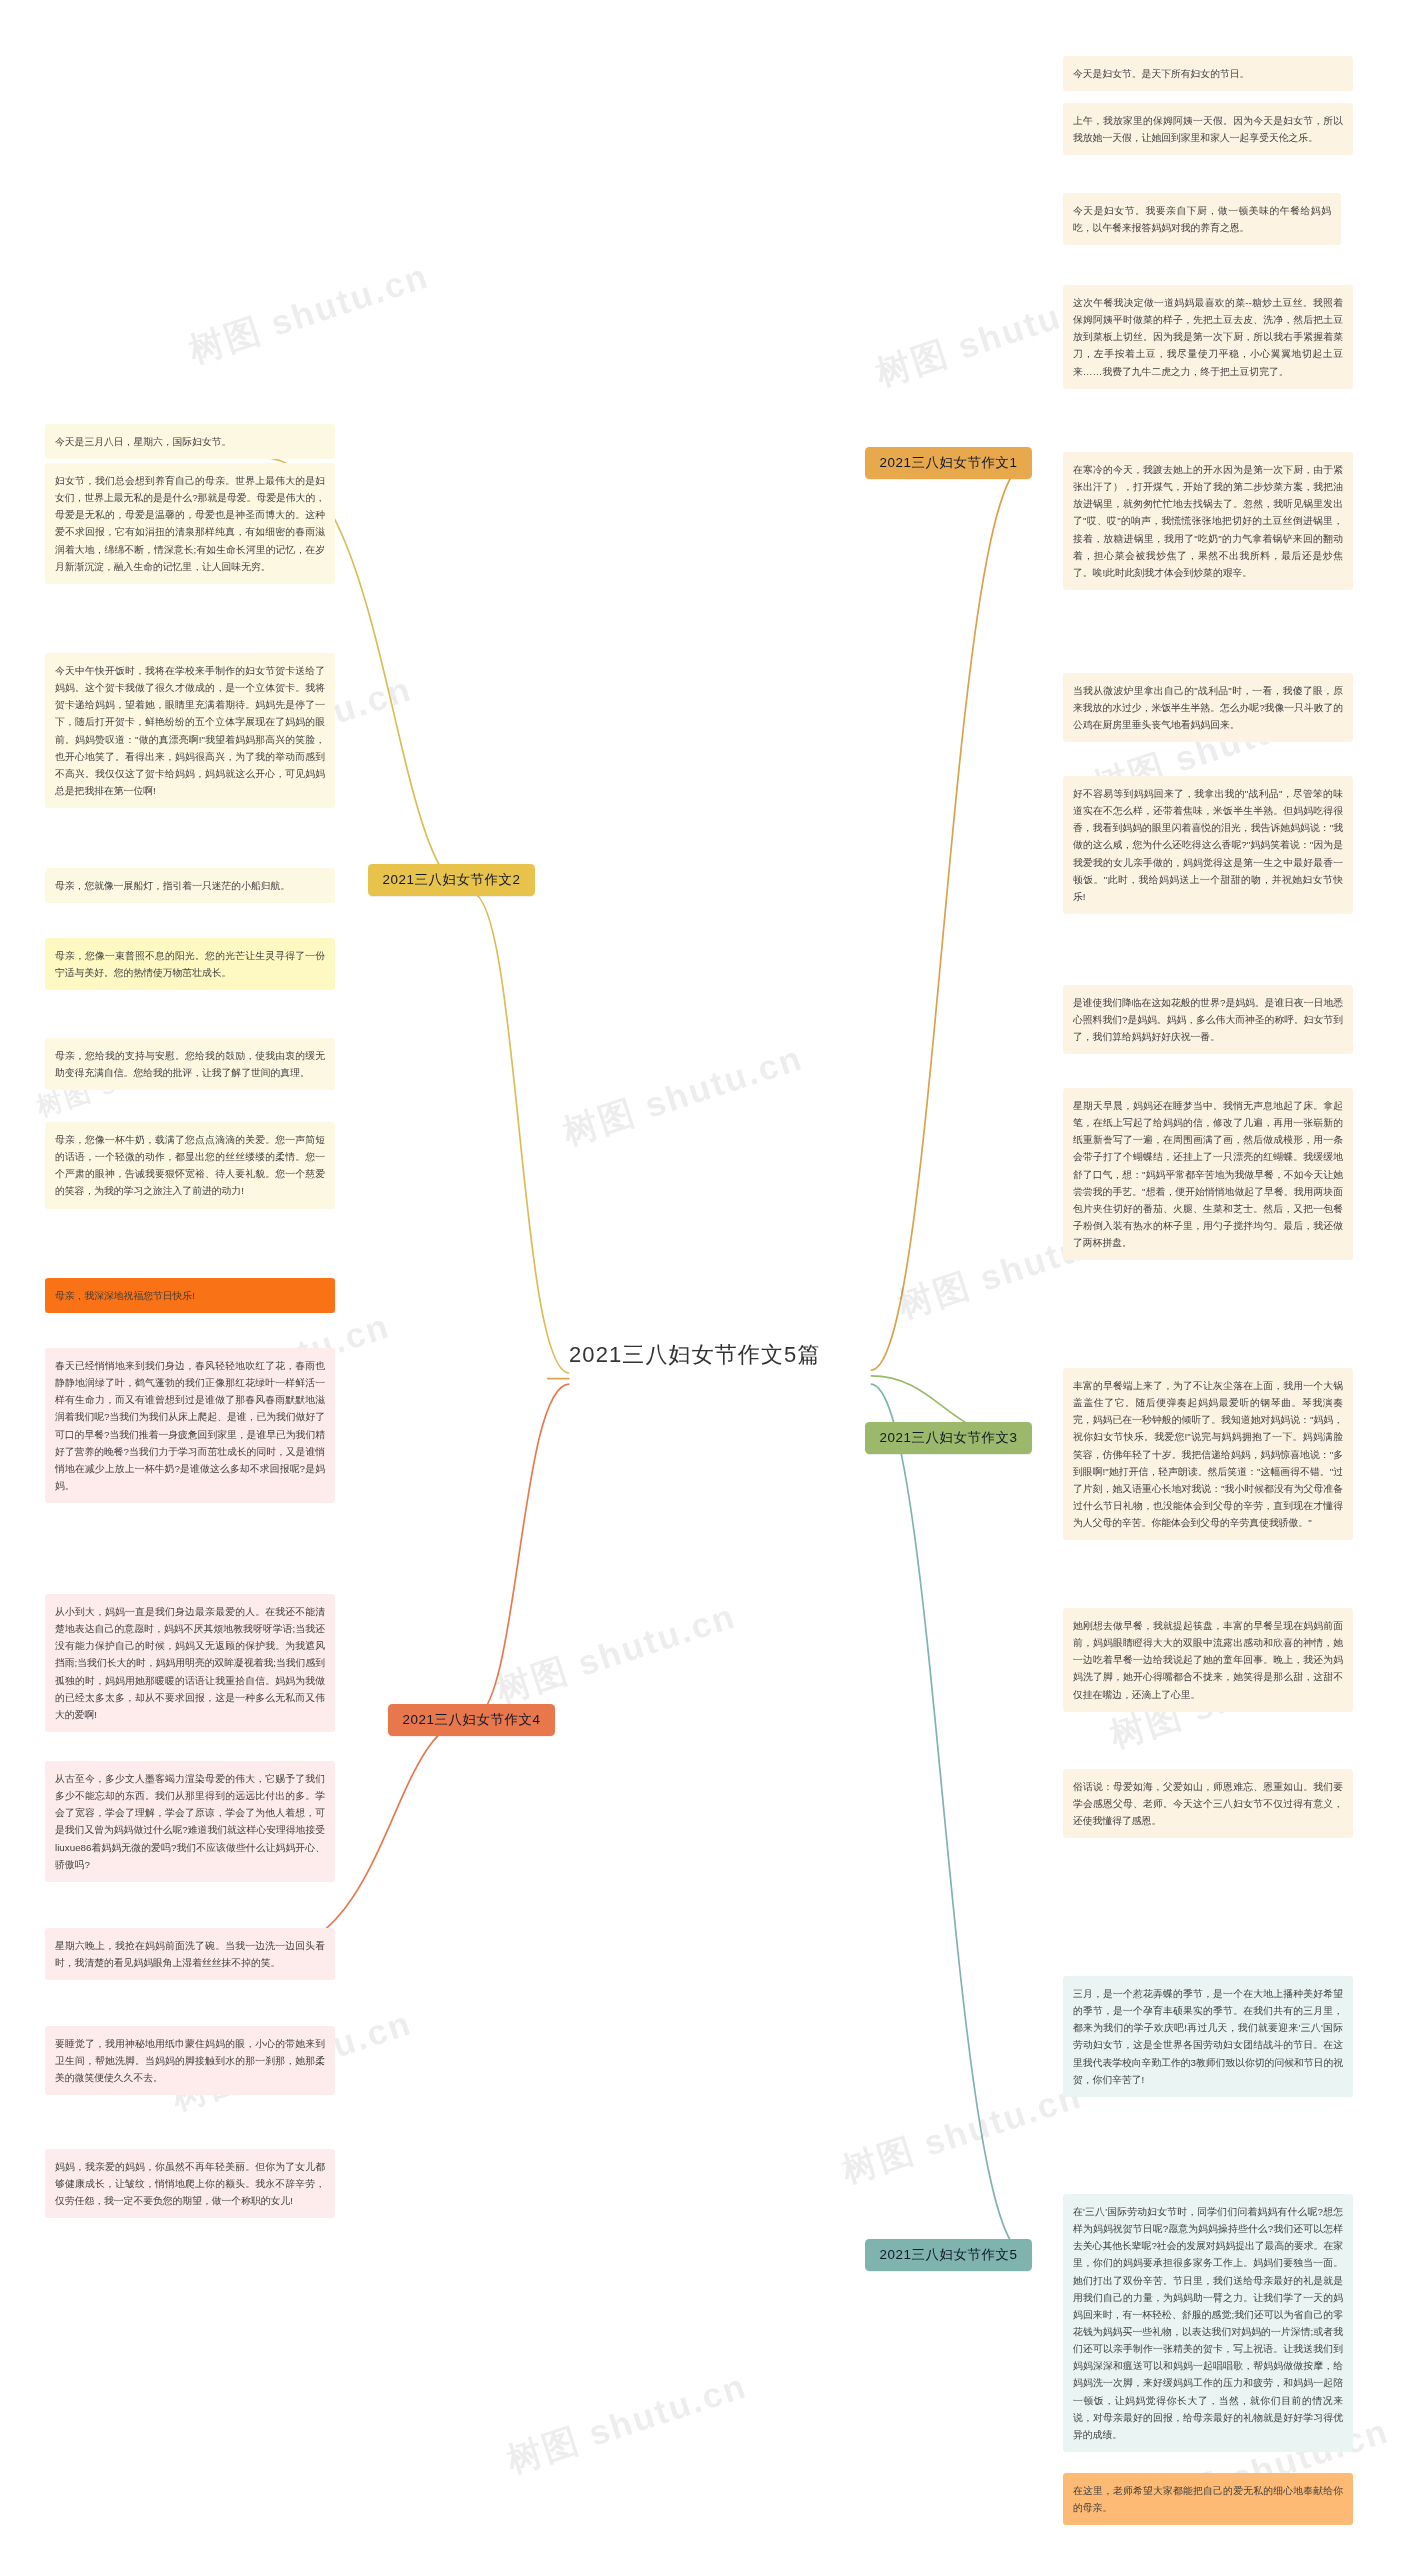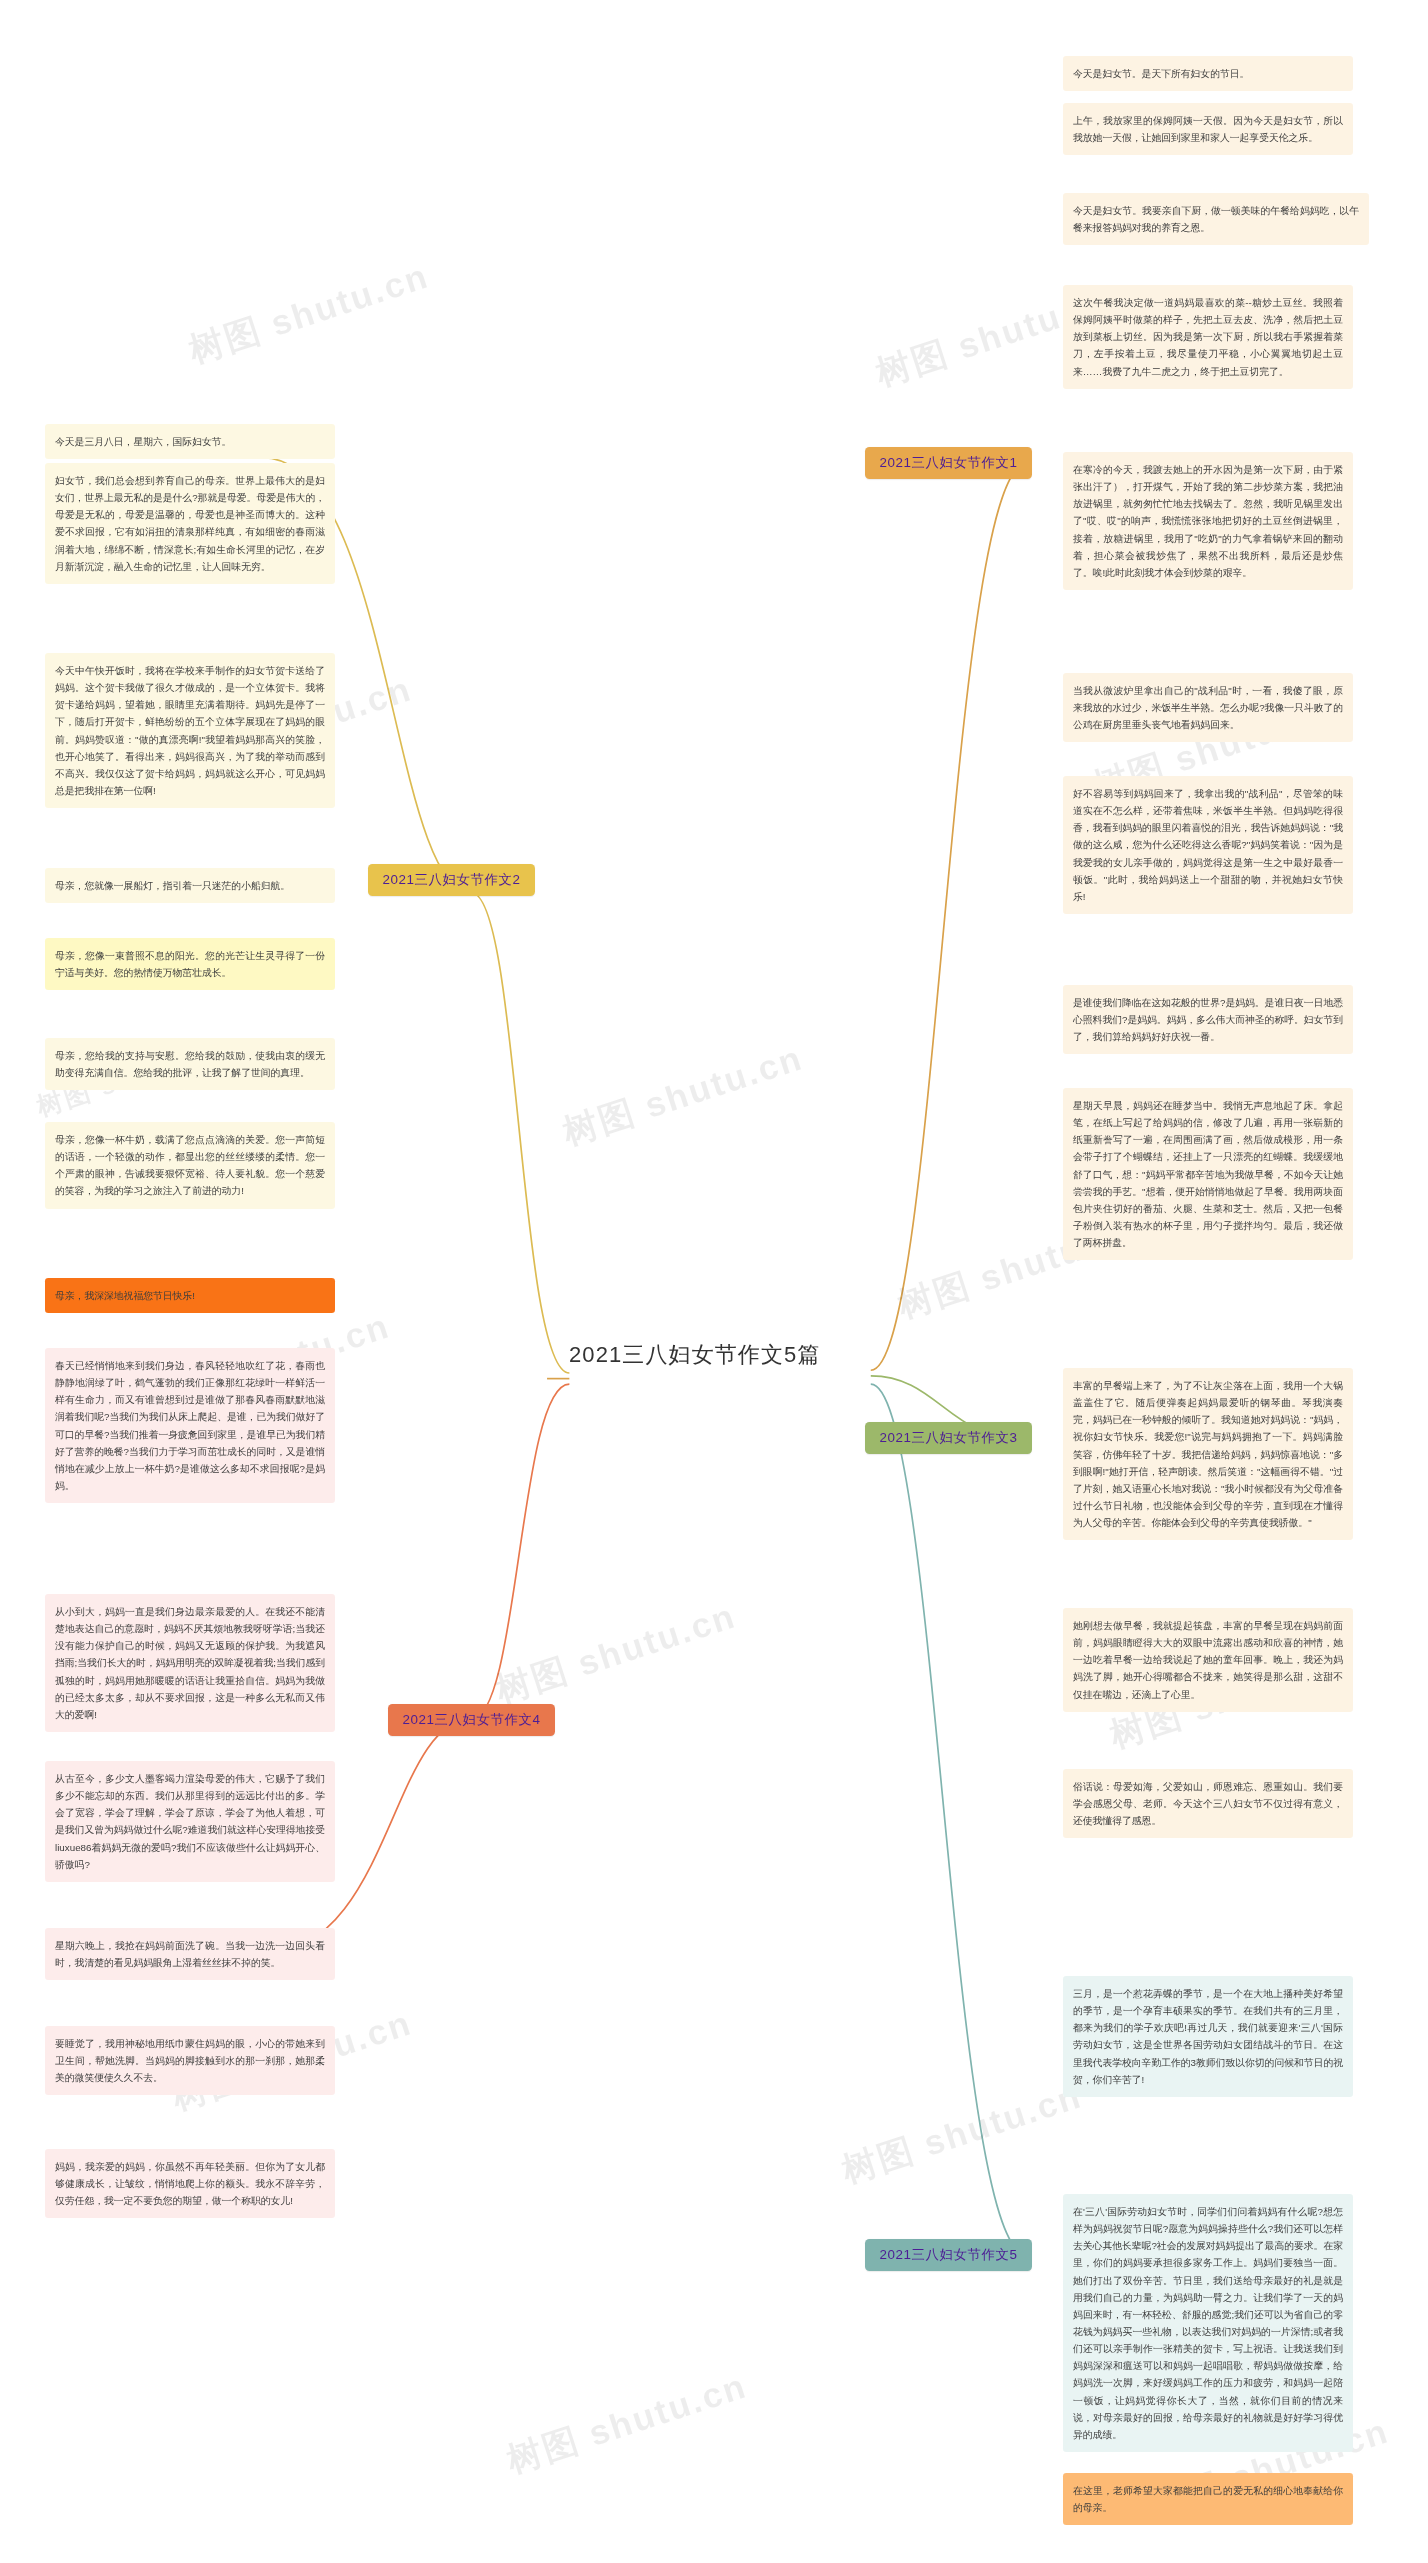--- a/index.html
+++ b/index.html
@@ -42,21 +42,21 @@
     width: 301px;
     font-size: 22px;
     color: #333333;
     letter-spacing: 1.1px;
   }
 
   
   .branch-label {
     position: absolute;
     border-radius: 4.5px;
-    color: #4c1d95;
+    color: #0f172a;
     font-size: 13.4px;
     letter-spacing: 0.6px;
     display: flex;
     align-items: center;
     justify-content: center;
     text-align: center;
     box-shadow: 0 0.6px 1.1px rgba(0,0,0,0.08);
   }
 
   
@@ -121,21 +121,21 @@
   <div class="branch-label" style="left:368px; top:864px; width:167px; height:32px; background:#e8c34c;">2021三八妇女节作文2</div>
 
   <div class="branch-label" style="left:865px; top:1422px; width:167px; height:32px; background:#9cb86a;">2021三八妇女节作文3</div>
 
   <div class="branch-label" style="left:368px; top:1704px; width:167px; height:32px; background:#e8774c;margin-left:20px;">2021三八妇女节作文4</div>
 
   <div class="branch-label" style="left:865px; top:2239px; width:167px; height:32px; background:#7fb3ae;">2021三八妇女节作文5</div>
 
   <div class="note" style="left:1063px; top:56px; width:290px; background:#fdf3e3;">今天是妇女节。是天下所有妇女的节日。</div>
   <div class="note" style="left:1063px; top:103px; width:290px; background:#fdf3e3;">上午，我放家里的保姆阿姨一天假。因为今天是妇女节，所以我放她一天假，让她回到家里和家人一起享受天伦之乐。</div>
-  <div class="note" style="left:1063px; top:193px; width:306px; background:#fdf3e3;">今天是妇女节。我要亲自下厨，做一顿美味的午餐给妈妈吃，以午餐来报答妈妈对我的养育之恩。</div>
+  <div class="note" style="left:1063px; top:193px; width:278px; background:#fdf3e3;">今天是妇女节。我要亲自下厨，做一顿美味的午餐给妈妈吃，以午餐来报答妈妈对我的养育之恩。</div>
   <div class="note" style="left:1063px; top:285px; width:290px; background:#fdf3e3;">这次午餐我决定做一道妈妈最喜欢的菜--糖炒土豆丝。我照着保姆阿姨平时做菜的样子，先把土豆去皮、洗净，然后把土豆放到菜板上切丝。因为我是第一次下厨，所以我右手紧握着菜刀，左手按着土豆，我尽量使刀平稳，小心翼翼地切起土豆来……我费了九牛二虎之力，终于把土豆切完了。</div>
   <div class="note" style="left:1063px; top:452px; width:290px; background:#fdf3e3;">在寒冷的今天，我踱去她上的开水因为是第一次下厨，由于紧张出汗了），打开煤气，开始了我的第二步炒菜方案，我把油放进锅里，就匆匆忙忙地去找锅去了。忽然，我听见锅里发出了"哎、哎"的响声，我慌慌张张地把切好的土豆丝倒进锅里，接着，放糖进锅里，我用了"吃奶"的力气拿着锅铲来回的翻动着，担心菜会被我炒焦了，果然不出我所料，最后还是炒焦了。唉!此时此刻我才体会到炒菜的艰辛。</div>
   <div class="note" style="left:1063px; top:673px; width:290px; background:#fdf3e3;">当我从微波炉里拿出自己的"战利品"时，一看，我傻了眼，原来我放的水过少，米饭半生半熟。怎么办呢?我像一只斗败了的公鸡在厨房里垂头丧气地看妈妈回来。</div>
   <div class="note" style="left:1063px; top:776px; width:290px; background:#fdf3e3;">好不容易等到妈妈回来了，我拿出我的"战利品"，尽管笨的味道实在不怎么样，还带着焦味，米饭半生半熟。但妈妈吃得很香，我看到妈妈的眼里闪着喜悦的泪光，我告诉她妈妈说："我做的这么咸，您为什么还吃得这么香呢?"妈妈笑着说："因为是我爱我的女儿亲手做的，妈妈觉得这是第一生之中最好最香一顿饭。"此时，我给妈妈送上一个甜甜的吻，并祝她妇女节快乐!</div>
   <div class="note" style="left:1063px; top:985px; width:290px; background:#fdf3e3;">是谁使我们降临在这如花般的世界?是妈妈。是谁日夜一日地悉心照料我们?是妈妈。妈妈，多么伟大而神圣的称呼。妇女节到了，我们算给妈妈好好庆祝一番。</div>
   <div class="note" style="left:1063px; top:1088px; width:290px; background:#fdf3e3;">星期天早晨，妈妈还在睡梦当中。我悄无声息地起了床。拿起笔，在纸上写起了给妈妈的信，修改了几遍，再用一张崭新的纸重新誊写了一遍，在周围画满了画，然后做成模形，用一条会带子打了个蝴蝶结，还挂上了一只漂亮的红蝴蝶。我缓缓地舒了口气，想："妈妈平常都辛苦地为我做早餐，不如今天让她尝尝我的手艺。"想着，便开始悄悄地做起了早餐。我用两块面包片夹住切好的番茄、火腿、生菜和芝士。然后，又把一包餐子粉倒入装有热水的杯子里，用勺子搅拌均匀。最后，我还做了两杯拼盘。</div>
   <div class="note" style="left:1063px; top:1368px; width:290px; background:#fdf3e3;">丰富的早餐端上来了，为了不让灰尘落在上面，我用一个大锅盖盖住了它。随后便弹奏起妈妈最爱听的钢琴曲。琴我演奏完，妈妈已在一秒钟般的倾听了。我知道她对妈妈说："妈妈，祝你妇女节快乐。我爱您!"说完与妈妈拥抱了一下。妈妈满脸笑容，仿佛年轻了十岁。我把信递给妈妈，妈妈惊喜地说："多到眼啊!"她打开信，轻声朗读。然后笑道："这幅画得不错。"过了片刻，她又语重心长地对我说："我小时候都没有为父母准备过什么节日礼物，也没能体会到父母的辛劳，直到现在才懂得为人父母的辛苦。你能体会到父母的辛劳真使我骄傲。"</div>
   <div class="note" style="left:1063px; top:1608px; width:290px; background:#fdf3e3;">她刚想去做早餐，我就提起筷盘，丰富的早餐呈现在妈妈前面前，妈妈眼睛瞪得大大的双眼中流露出感动和欣喜的神情，她一边吃着早餐一边给我说起了她的童年回事。晚上，我还为妈妈洗了脚，她开心得嘴都合不拢来，她笑得是那么甜，这甜不仅挂在嘴边，还滴上了心里。</div>
   <div class="note" style="left:1063px; top:1769px; width:290px; background:#fdf3e3;">俗话说：母爱如海，父爱如山，师恩难忘、恩重如山。我们要学会感恩父母、老师。今天这个三八妇女节不仅过得有意义，还使我懂得了感恩。</div>
 

